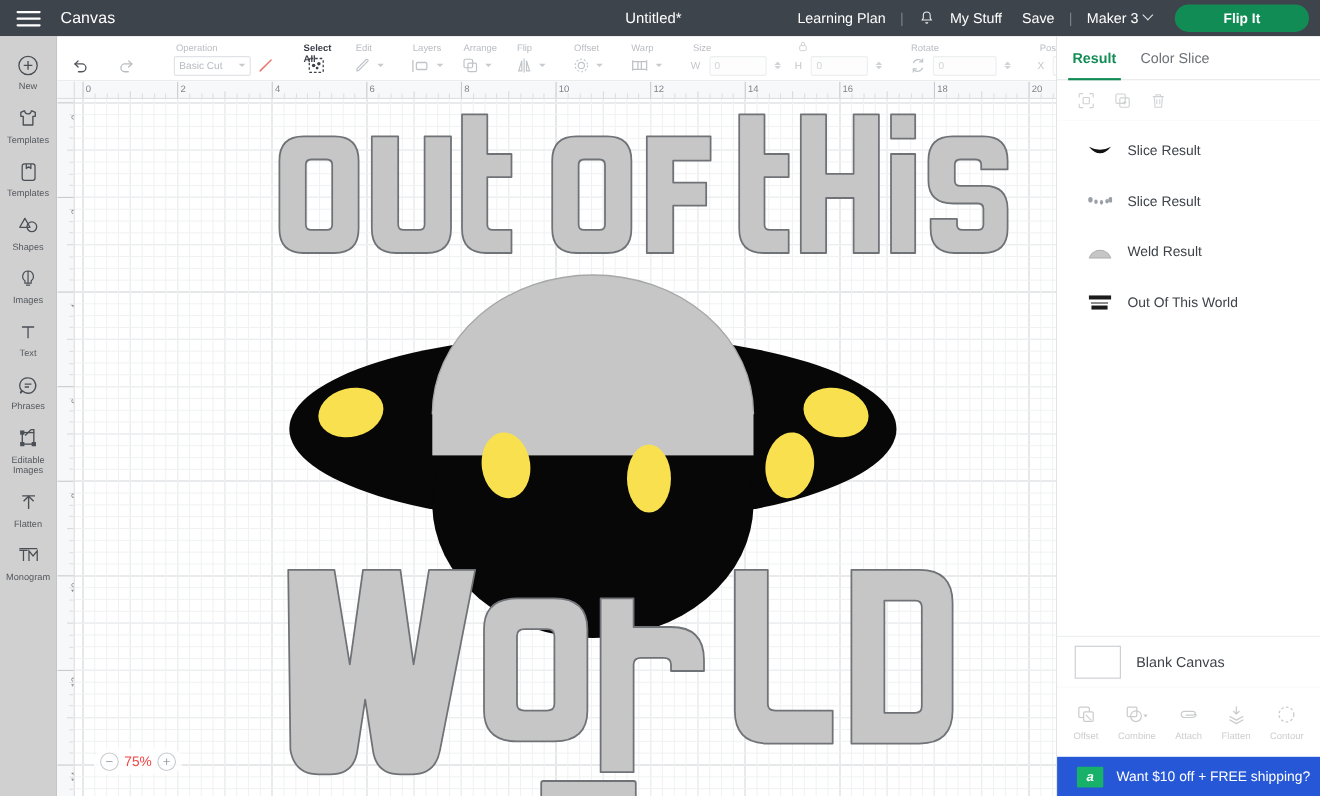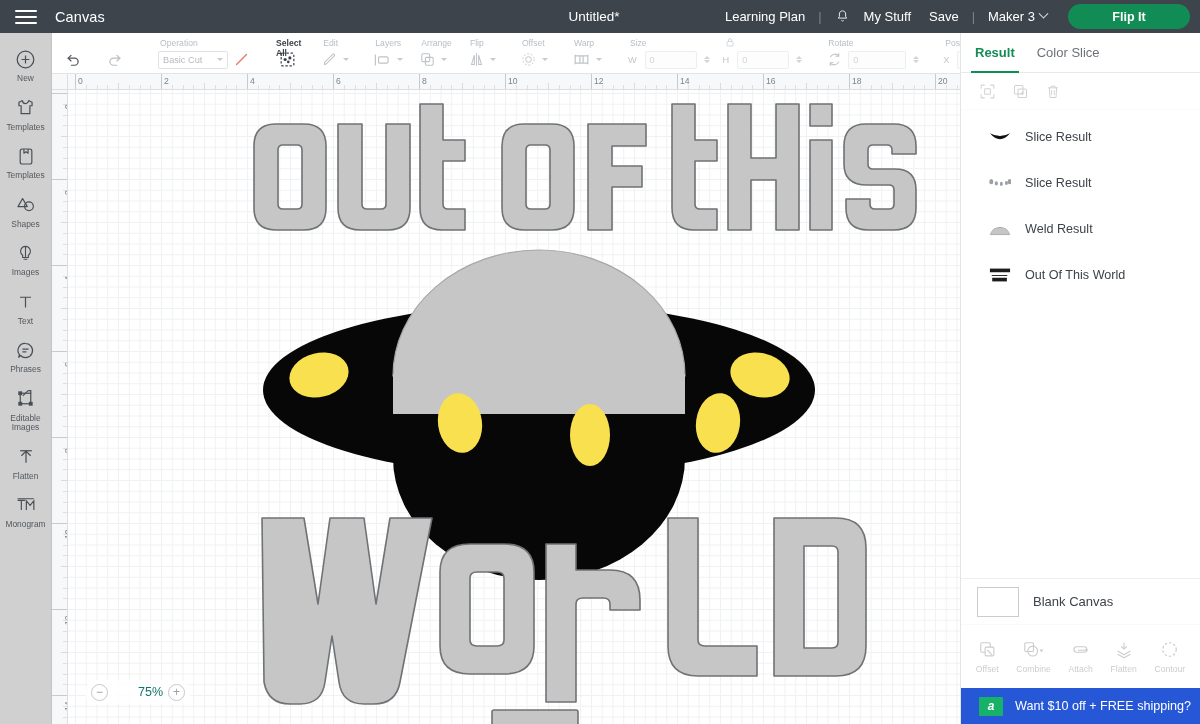--- a/index.html
+++ b/index.html
@@ -121,21 +121,21 @@
   }
   .artboard { position: absolute; top: 16px; left: 16px; width: 892px; height: 634px; }
   .zoomctl {
     position: absolute; left: 33px; bottom: 20px; z-index: 8;
     background: rgba(255,255,255,.82); border-radius: 13px;
     height: 24px; display: flex; align-items: center; gap: 5px; padding: 0 6px;
   }
   .zbtn { width: 17px; height: 17px; border-radius: 50%; border: 1.2px solid #c6c9cd;
     display: flex; align-items: center; justify-content: center; cursor: pointer;
     font-size: 12px; color: #9aa0a6; line-height: 1; }
-  .zval { font-size: 12.5px; color: #0f766e; margin-left: 25px; }
+  .zval { font-size: 12.5px; color: #ef4444; }
 
   
   .rpanel {
     position: absolute; top: 33px; right: 0; width: 240px; height: 691px;
     background: #fff; border-left: 1px solid #e2e4e6;
   }
   .rtabs { display: flex; height: 40px; border-bottom: 1px solid #e6e8ea; padding: 0 14px; }
   .rtab { font-size: 13px; color: #6d7278; display: flex; align-items: center;
     margin-right: 22px; cursor: pointer; position: relative; }
   .rtab.active { color: #128c55; font-weight: bold; }

